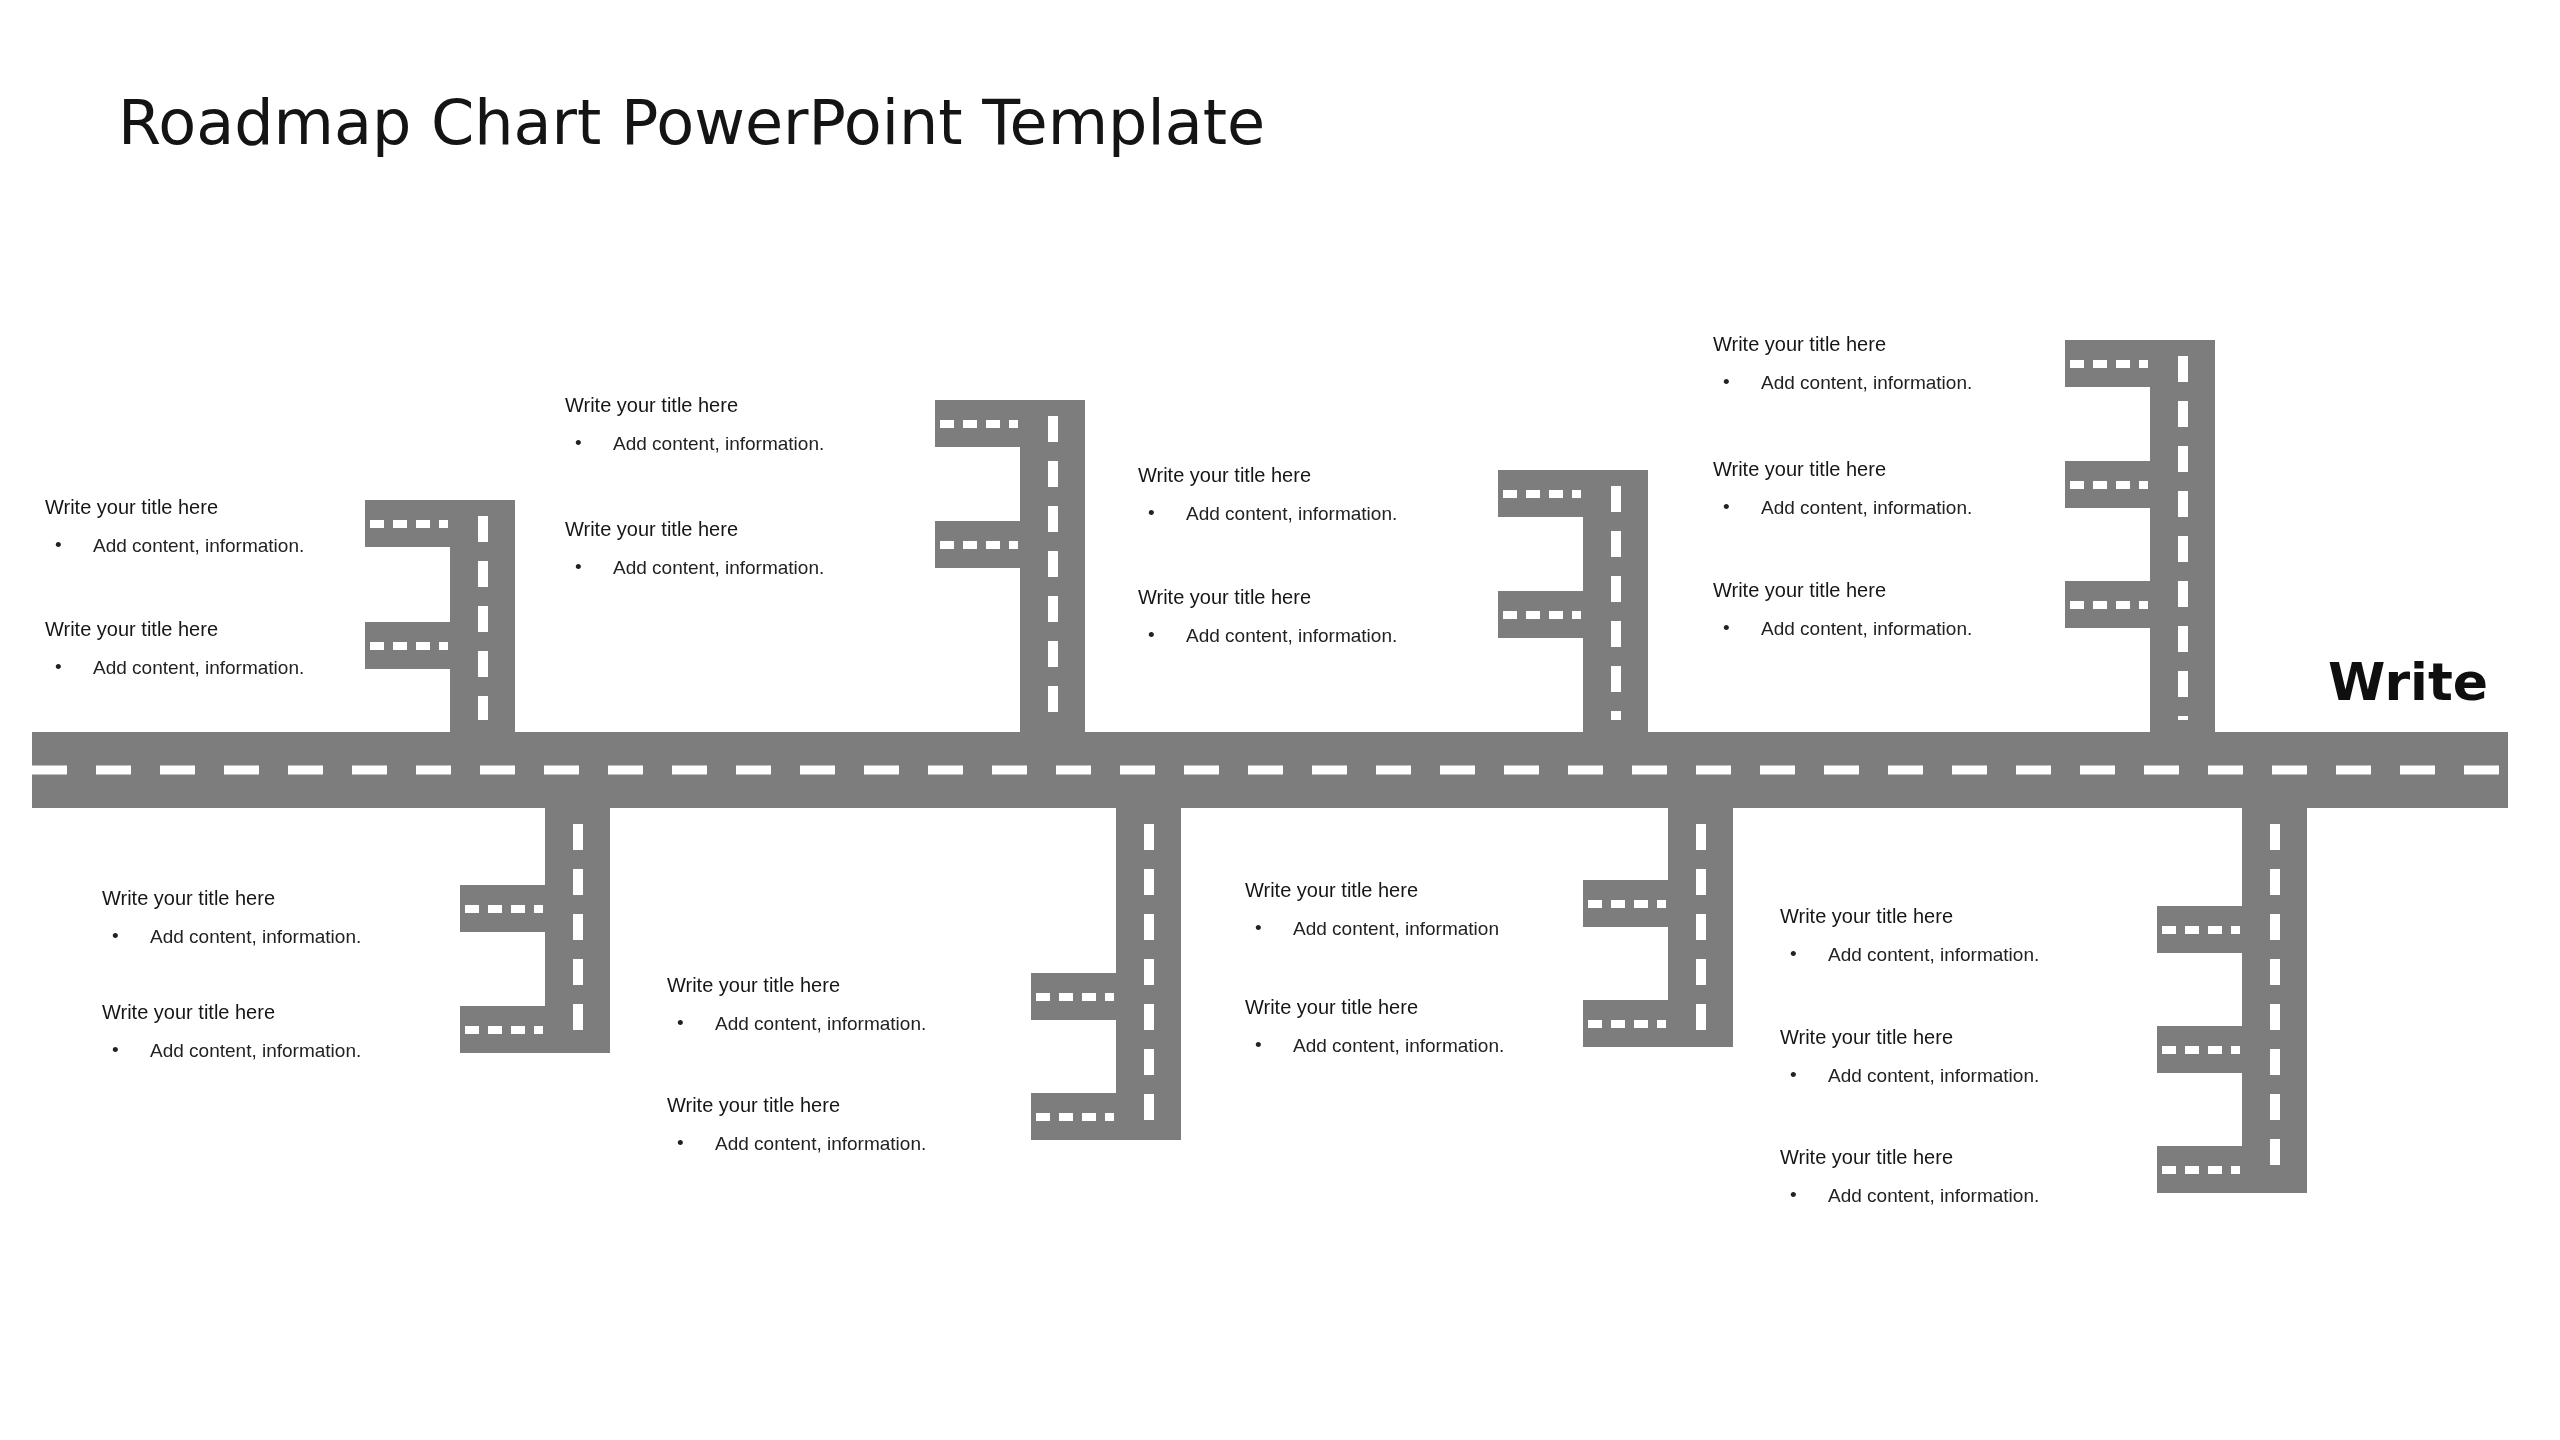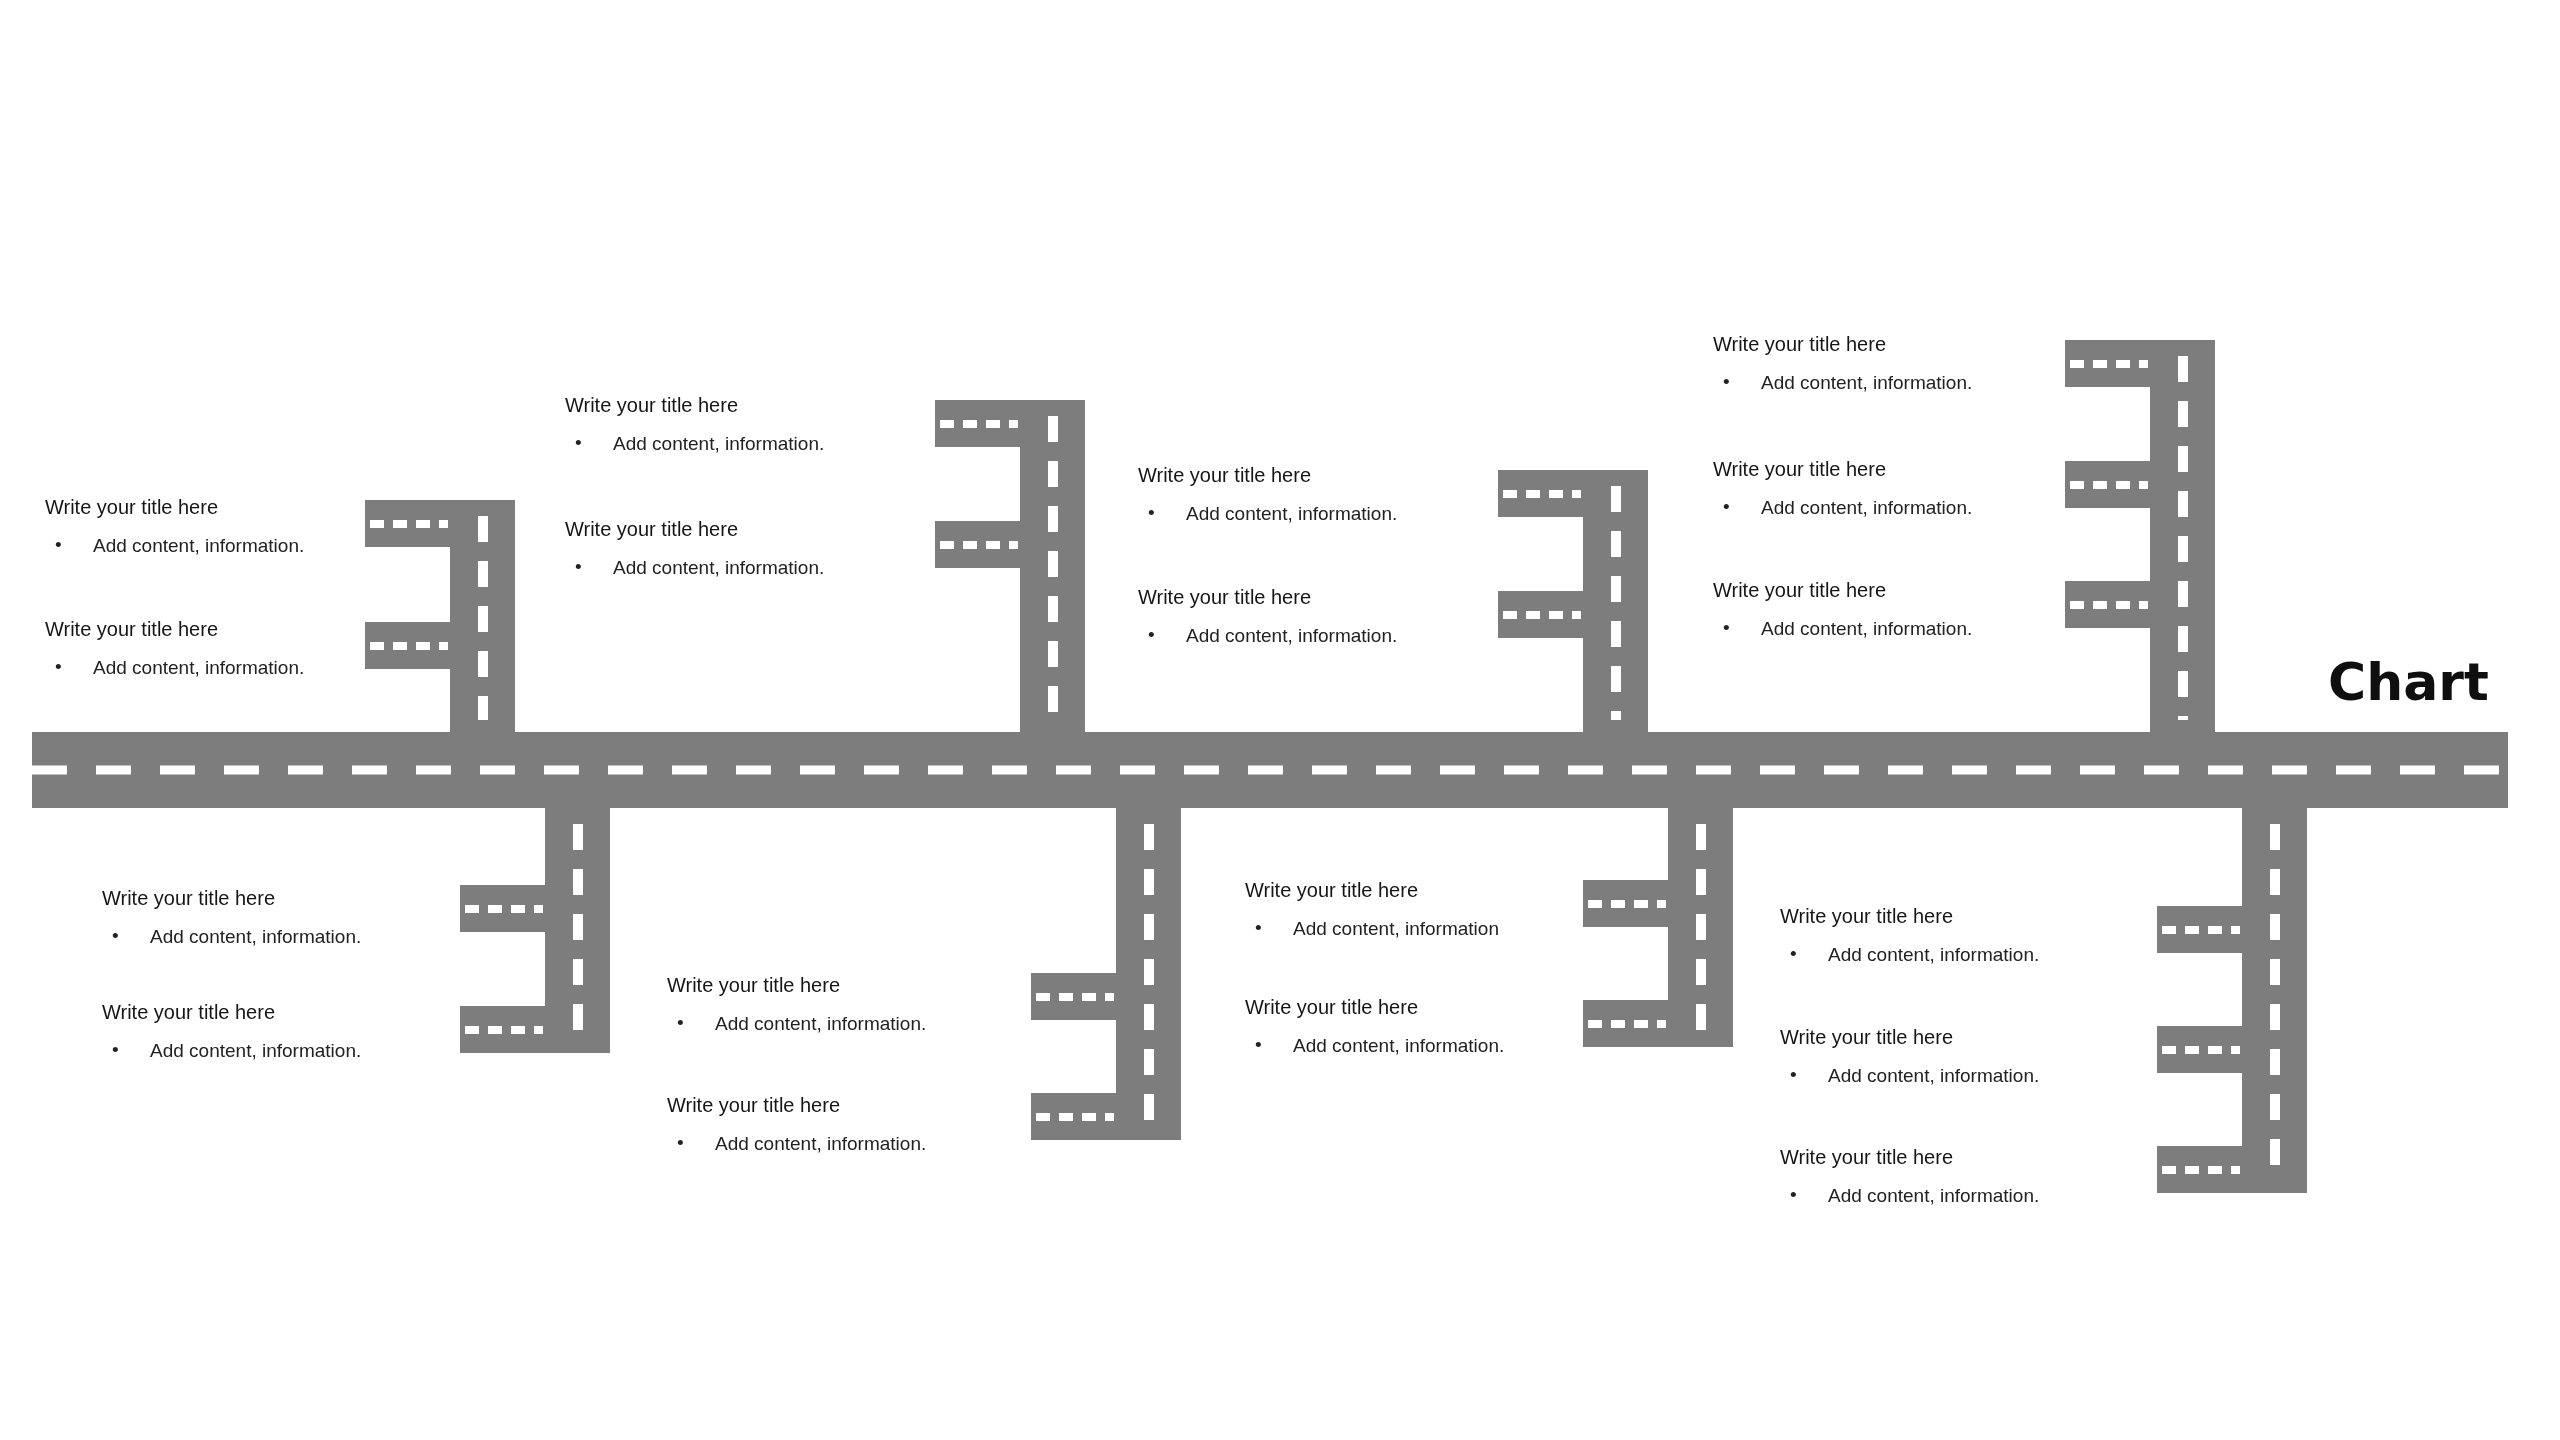--- a/index.html
+++ b/index.html
@@ -100,21 +100,22 @@
     position:absolute;
     left:10px;top:-1px;
     font-size:19px;
   }
 </style>
 </head>
 <body>
 
 <div id="slide">
 
-  <div class="time-label" style="left:2328px;top:652px">Chart</div>
+  <div class="slide-title" style="left:118px;top:86px">Roadmap Chart PowerPoint Template</div>
+  <div class="time-label" style="left:2328px;top:652px">Write</div>
 
   <div class="road-h" style="left:32px;top:732px;width:2476px;height:76px"></div>
 
   <div class="road-v" style="left:450px;top:500px;height:232px"></div>
   <div class="road-v" style="left:1020px;top:400px;height:332px"></div>
   <div class="road-v" style="left:1583px;top:470px;height:262px"></div>
   <div class="road-v" style="left:2150px;top:340px;height:392px"></div>
 
   <div class="road-v" style="left:545px;top:808px;height:245px"></div>
   <div class="road-v" style="left:1116px;top:808px;height:332px"></div>

